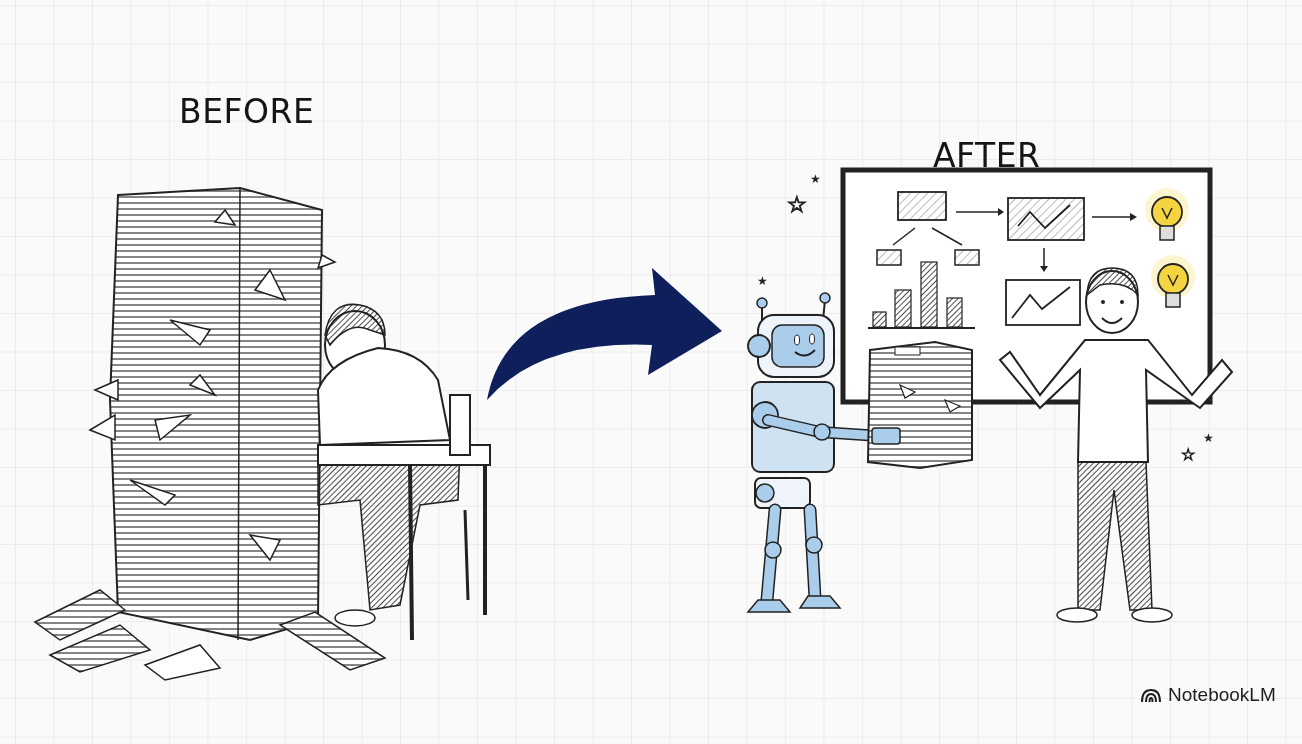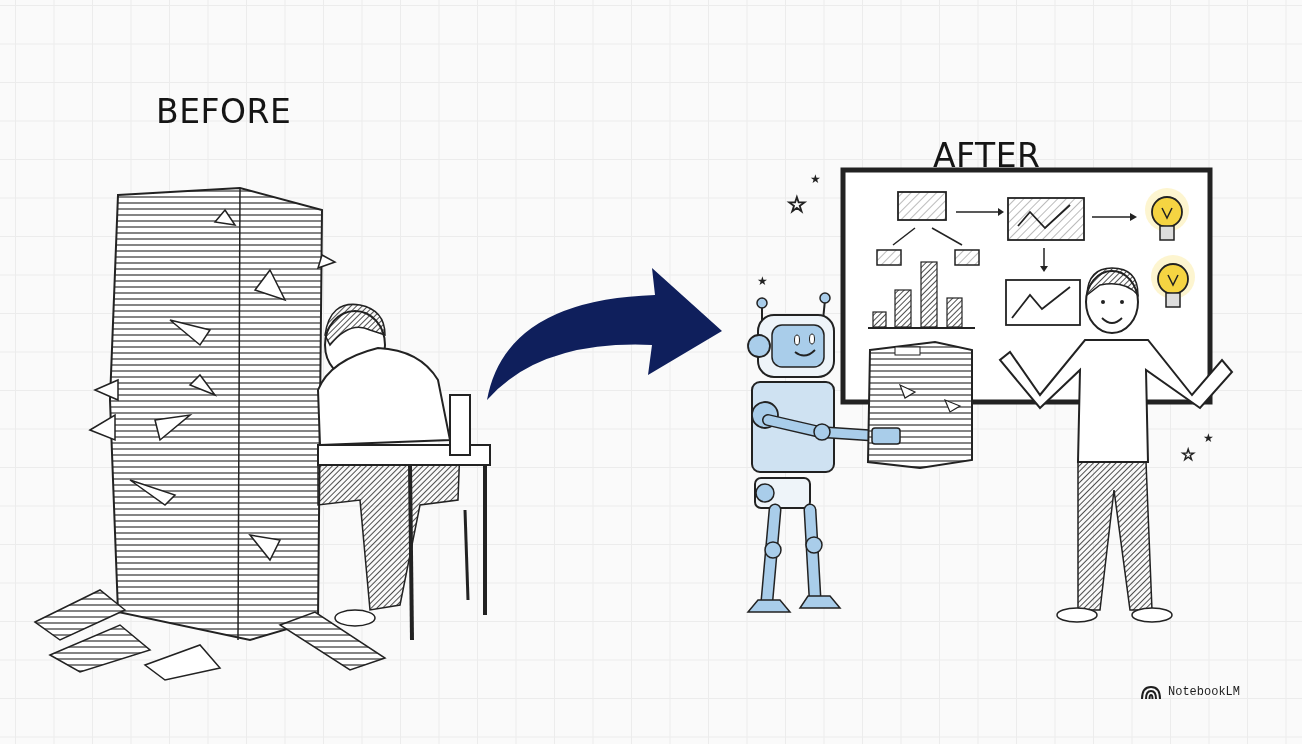--- a/index.html
+++ b/index.html
@@ -10,26 +10,26 @@
       linear-gradient(to right, #ececec 1px, transparent 1px),
       linear-gradient(to bottom, #ececec 1px, transparent 1px);
     background-size:38.5px 38.5px;
     background-position:15px 5px;
     font-family:"Liberation Sans", sans-serif;
   }
   .heading {
     position:absolute; font-family:"DejaVu Sans", sans-serif;
     font-size:33px; color:#151515; letter-spacing:0.5px; font-weight:400;
   }
-  #before-title { left:156px; top:92px; }
+  #before-title { left:179px; top:92px; }
   #after-title { left:933px; top:92px;margin-top:44px; }
   svg.art { position:absolute; left:0; top:0; }
   .brand {
     position:absolute; left:1140px; top:684px; display:flex; align-items:center; gap:6px;
-    font-family:Liberation Mono, monospace; font-size:12px; color:#1e1e1e;
+    font-family:Liberation Sans, sans-serif; font-size:19px; color:#1e1e1e;
   }
 </style>
 </head>
 <body>
 
 <div id="before-title" class="heading">BEFORE</div>
 <div id="after-title" class="heading">AFTER</div>
 
 <svg class="art" width="1302" height="744" viewBox="0 0 1302 744" xmlns="http://www.w3.org/2000/svg">
   <defs>

